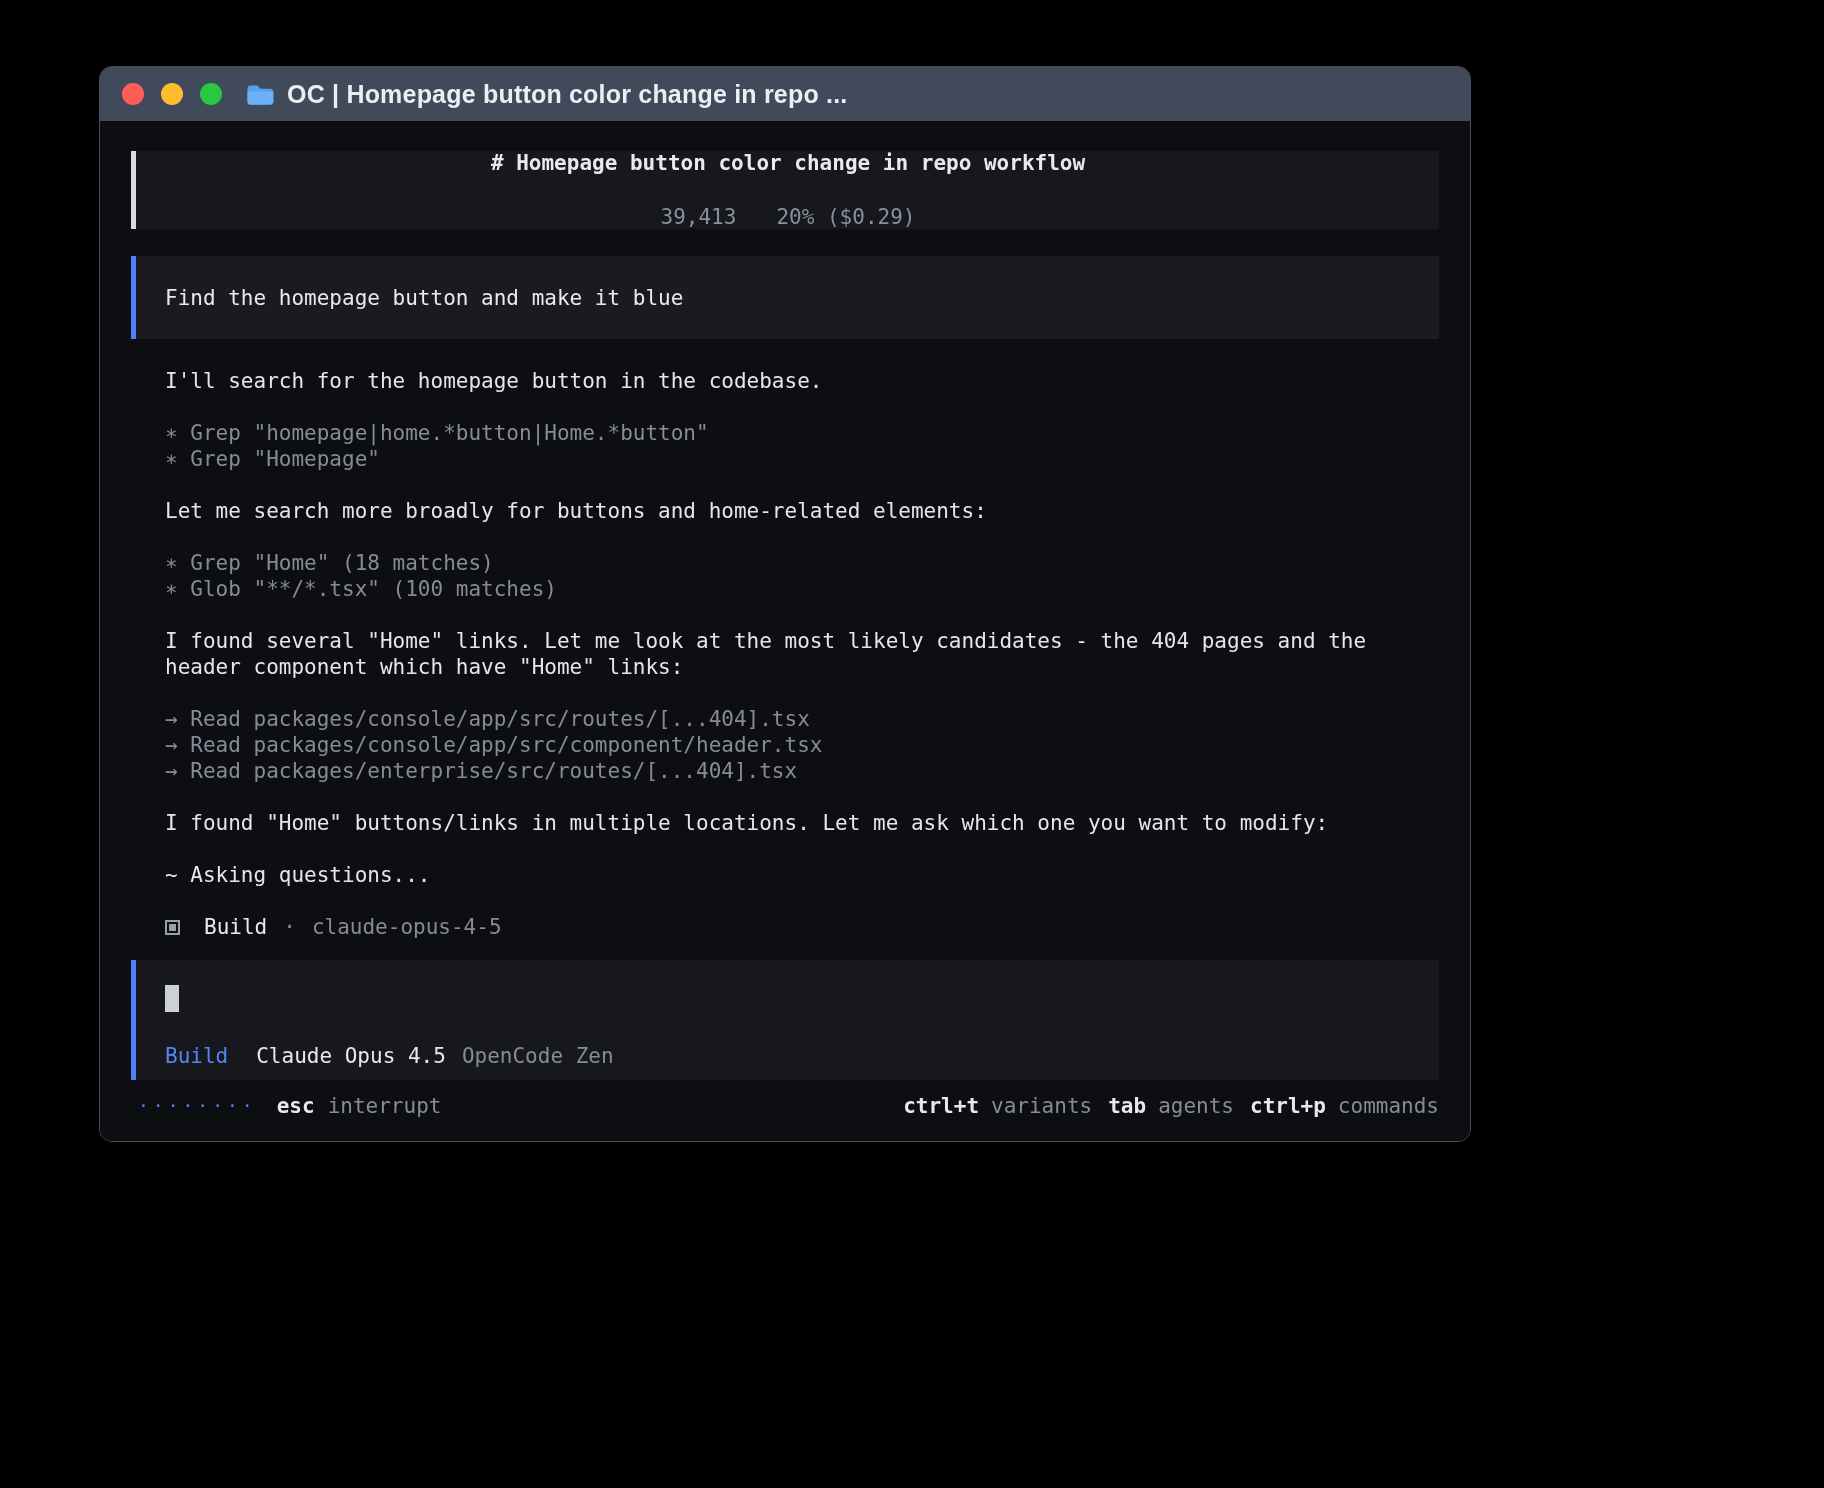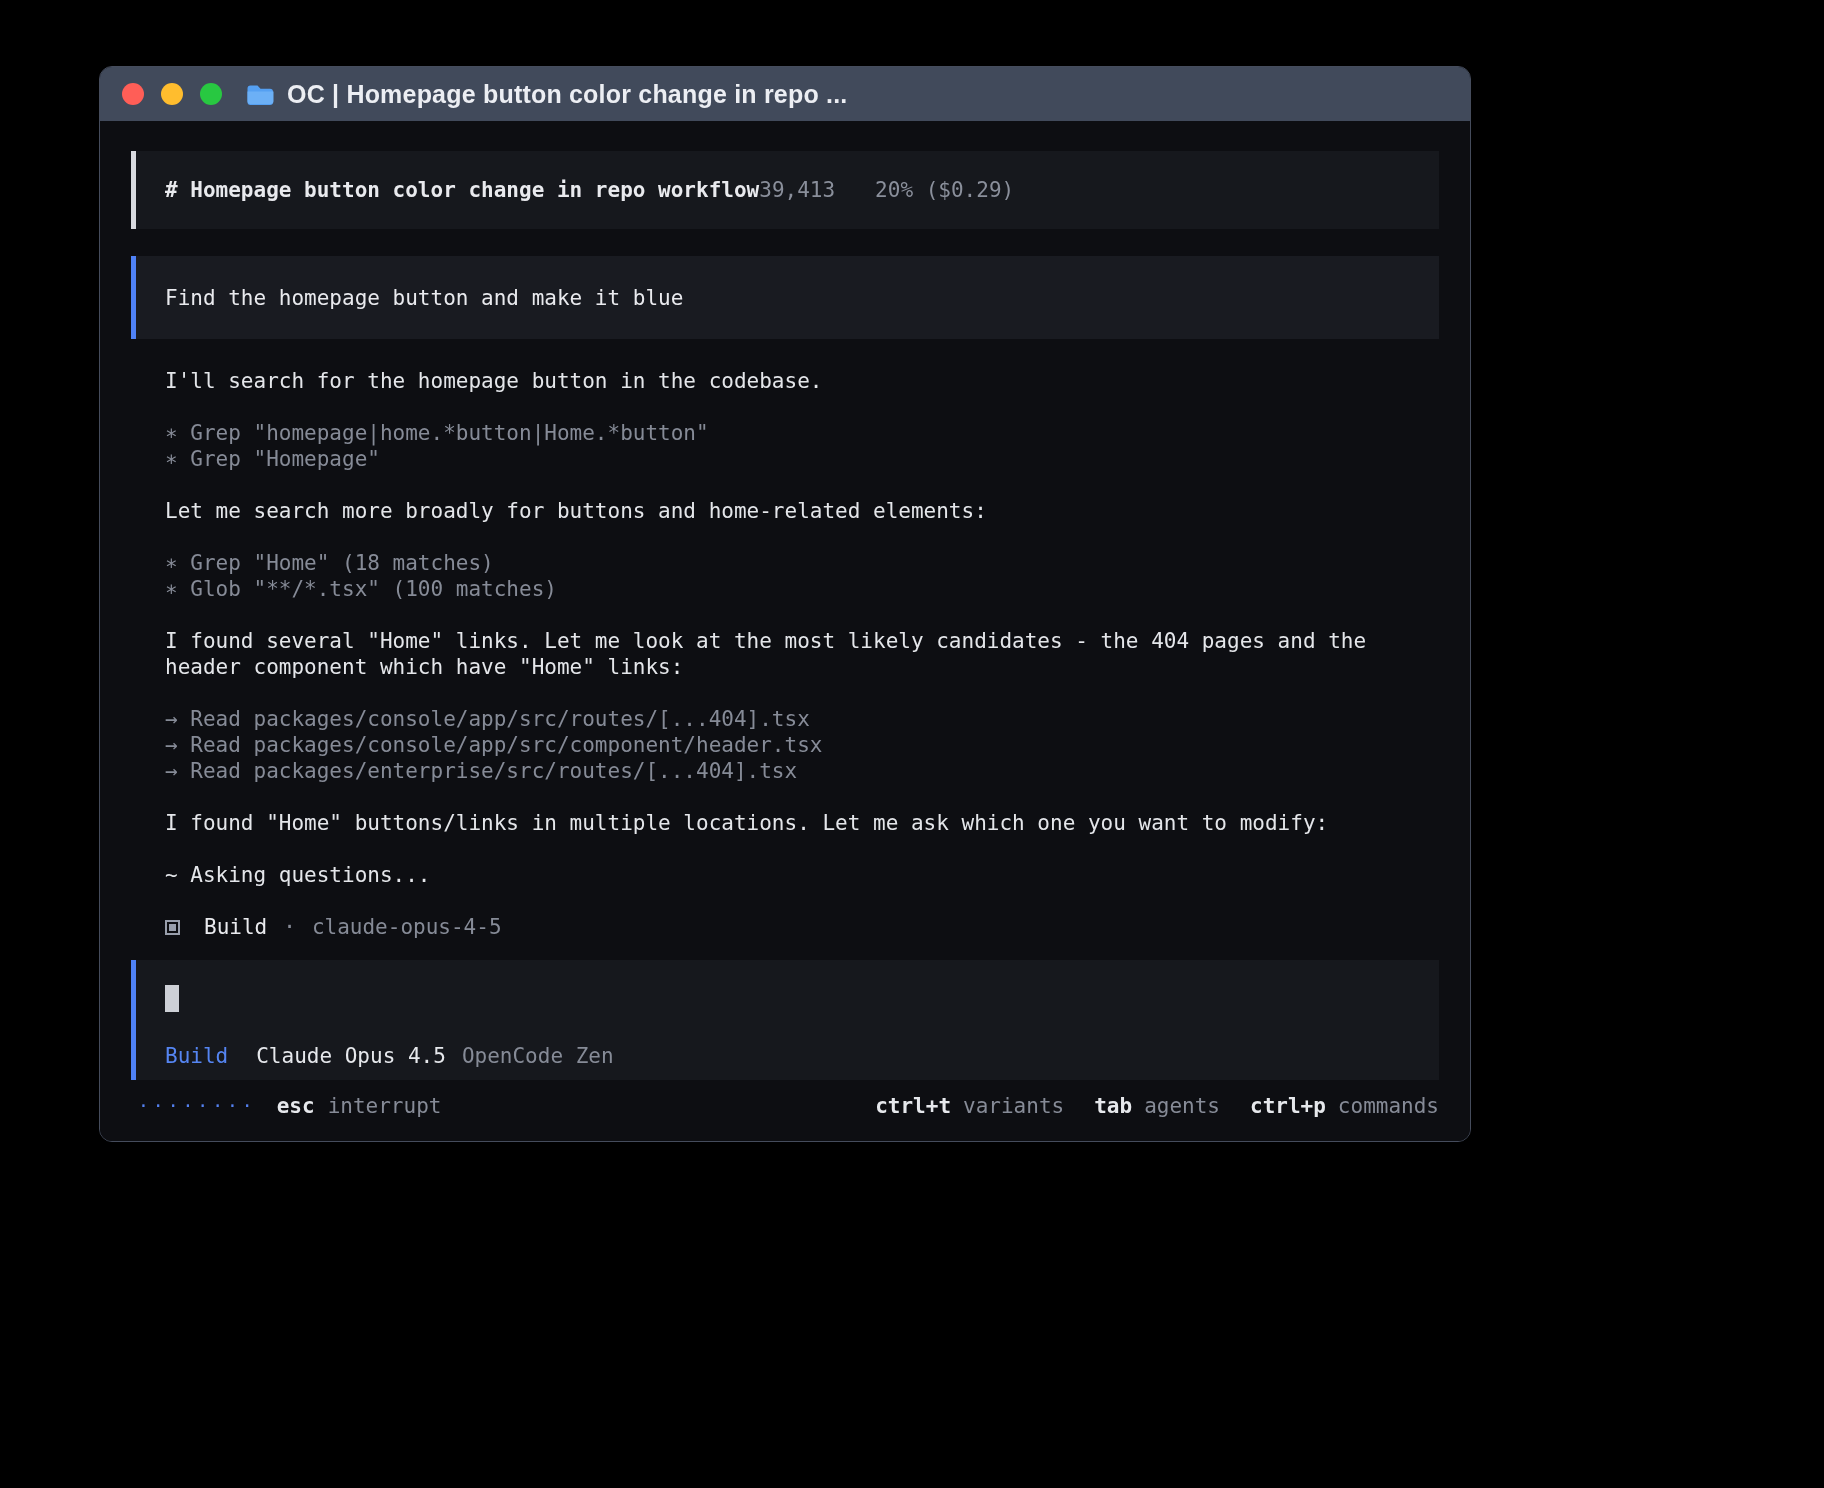--- a/index.html
+++ b/index.html
@@ -39,22 +39,23 @@
     position: absolute; top: 54px; left: 0; right: 0; bottom: 0;
     background: #0d0e12;
     padding: 30px 31px 0 31px;
     font-size: 21px;
     color: #e4e6ea;
   }
   .block { border-left: 5px solid transparent; }
   .session-header {
     background: #16181d; border-color: #d8dadf;
     height: 78px;
-    display: flex; align-items: center; justify-content: flex-start;
+    display: flex; align-items: center; justify-content: space-between;
     padding: 0 28px 0 29px;
+    flex-direction: column;
   }
   .sh-title { font-weight: 700; color: #e9eaee; white-space: nowrap; }
   .sh-right { display: flex; gap: 40px; color: #8a8f9b; white-space: nowrap; }
   .user-block {
     margin-top: 27px;
     background: #191b21; border-color: #4f82f7;
     height: 83px;
     display: flex; align-items: center;
     padding: 16px 29px;
     color: #e9eaee;
@@ -90,21 +91,21 @@
     display: flex; align-items: center; justify-content: space-between;
     padding-left: 7px;
     line-height: 28px;
   }
   .sb-left { display: flex; align-items: center; }
   .spinner { color: #5481f0; font-size: 18px; letter-spacing: 4px; }
   .key { font-weight: 700; color: #e6e8ec; }
   .label { color: #868b97; }
   .sb-left .key { margin-left: 20px; }
   .sb-left .label { margin-left: 13px; }
-  .sb-right { display: flex; gap: 30px; }
+  .sb-right { display: flex; gap: 16px; }
   .pair { display: flex; gap: 12px; }
 </style>
 </head>
 <body>
 
 <div class="window">
 
   <div class="titlebar">
     <div class="lights">
       <span class="light red"></span>

